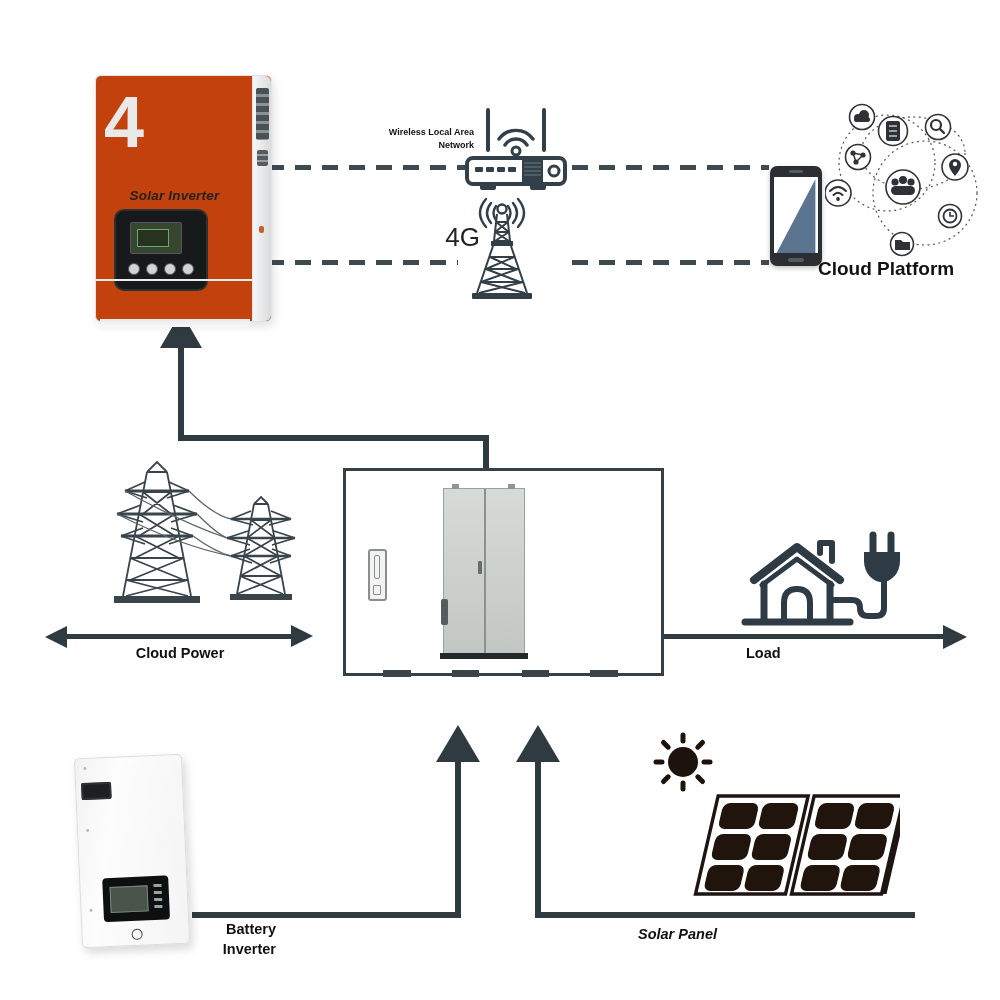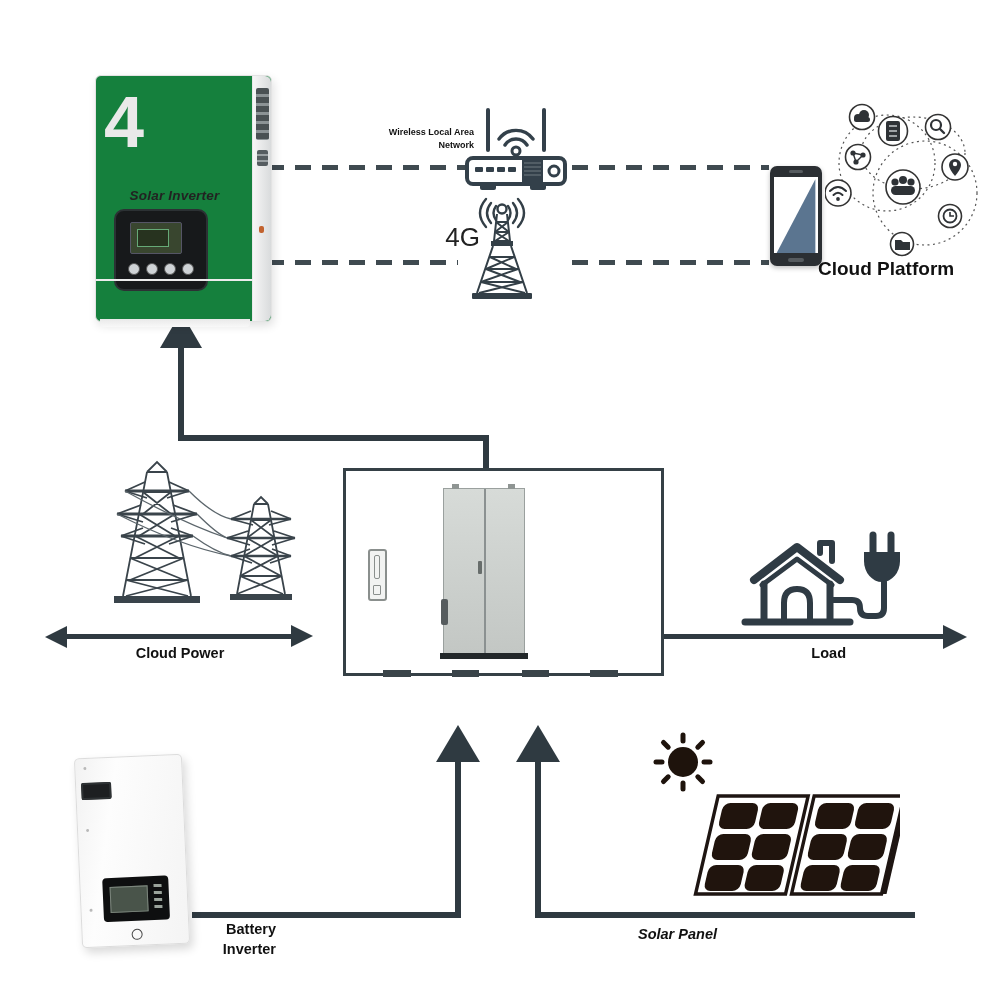--- a/index.html
+++ b/index.html
@@ -24,26 +24,26 @@
     border-top:11px solid transparent;border-bottom:11px solid transparent;
     border-right:22px solid #2f3a41;}
 
   
   .lbl{position:absolute;font-weight:bold;color:#111;text-align:right;}
   .lbl-wlan{left:374px;top:126px;width:100px;font-size:9px;line-height:1.4;}
   .lbl-4g{left:420px;top:222px;width:60px;font-size:26px;font-weight:400;color:#222;}
   .lbl-cloud{left:818px;top:258px;width:172px;font-size:19px;text-align:left;}
   .lbl-public{left:95px;top:645px;width:170px;font-size:14.5px;text-align:center;}
   .lbl-acdc{left:330px;top:681px;width:344px;font-size:15.5px;text-align:center;}
-  .lbl-load{left:746px;top:645px;width:100px;font-size:14.5px;text-align:right;}
+  .lbl-load{left:746px;top:645px;width:100px;font-size:14.5px;text-align:left;}
   .lbl-battery{left:192px;top:920px;width:84px;font-size:14.5px;line-height:1.35;}
   .lbl-solar{left:638px;top:926px;width:200px;font-size:14.5px;text-align:left;font-style:italic;}
 
   
-  .inverter{left:95px;top:75px;width:175px;height:245px;background:#15803d;
+  .inverter{left:95px;top:75px;width:175px;height:245px;background:#c2410c;
     border:1px solid #e3e3e3;border-radius:6px;
     box-shadow:2px 4px 10px rgba(0,0,0,0.12);}
   .inverter .side{position:absolute;right:0;top:0;width:18px;height:100%;
     background:linear-gradient(90deg,#f6f6f6,#d9dbdc);border-left:1px solid #e8e8e8;
     border-radius:0 6px 6px 0;}
   .inverter .vents{position:absolute;right:2px;top:12px;width:13px;height:52px;
     background:repeating-linear-gradient(180deg,#4a5154 0 6px,#8c9396 6px 9px);
     border-radius:2px;}
   .inverter .vents2{position:absolute;right:3px;top:74px;width:11px;height:16px;
     background:repeating-linear-gradient(180deg,#555c60 0 4px,#989e a 4px 6px);

